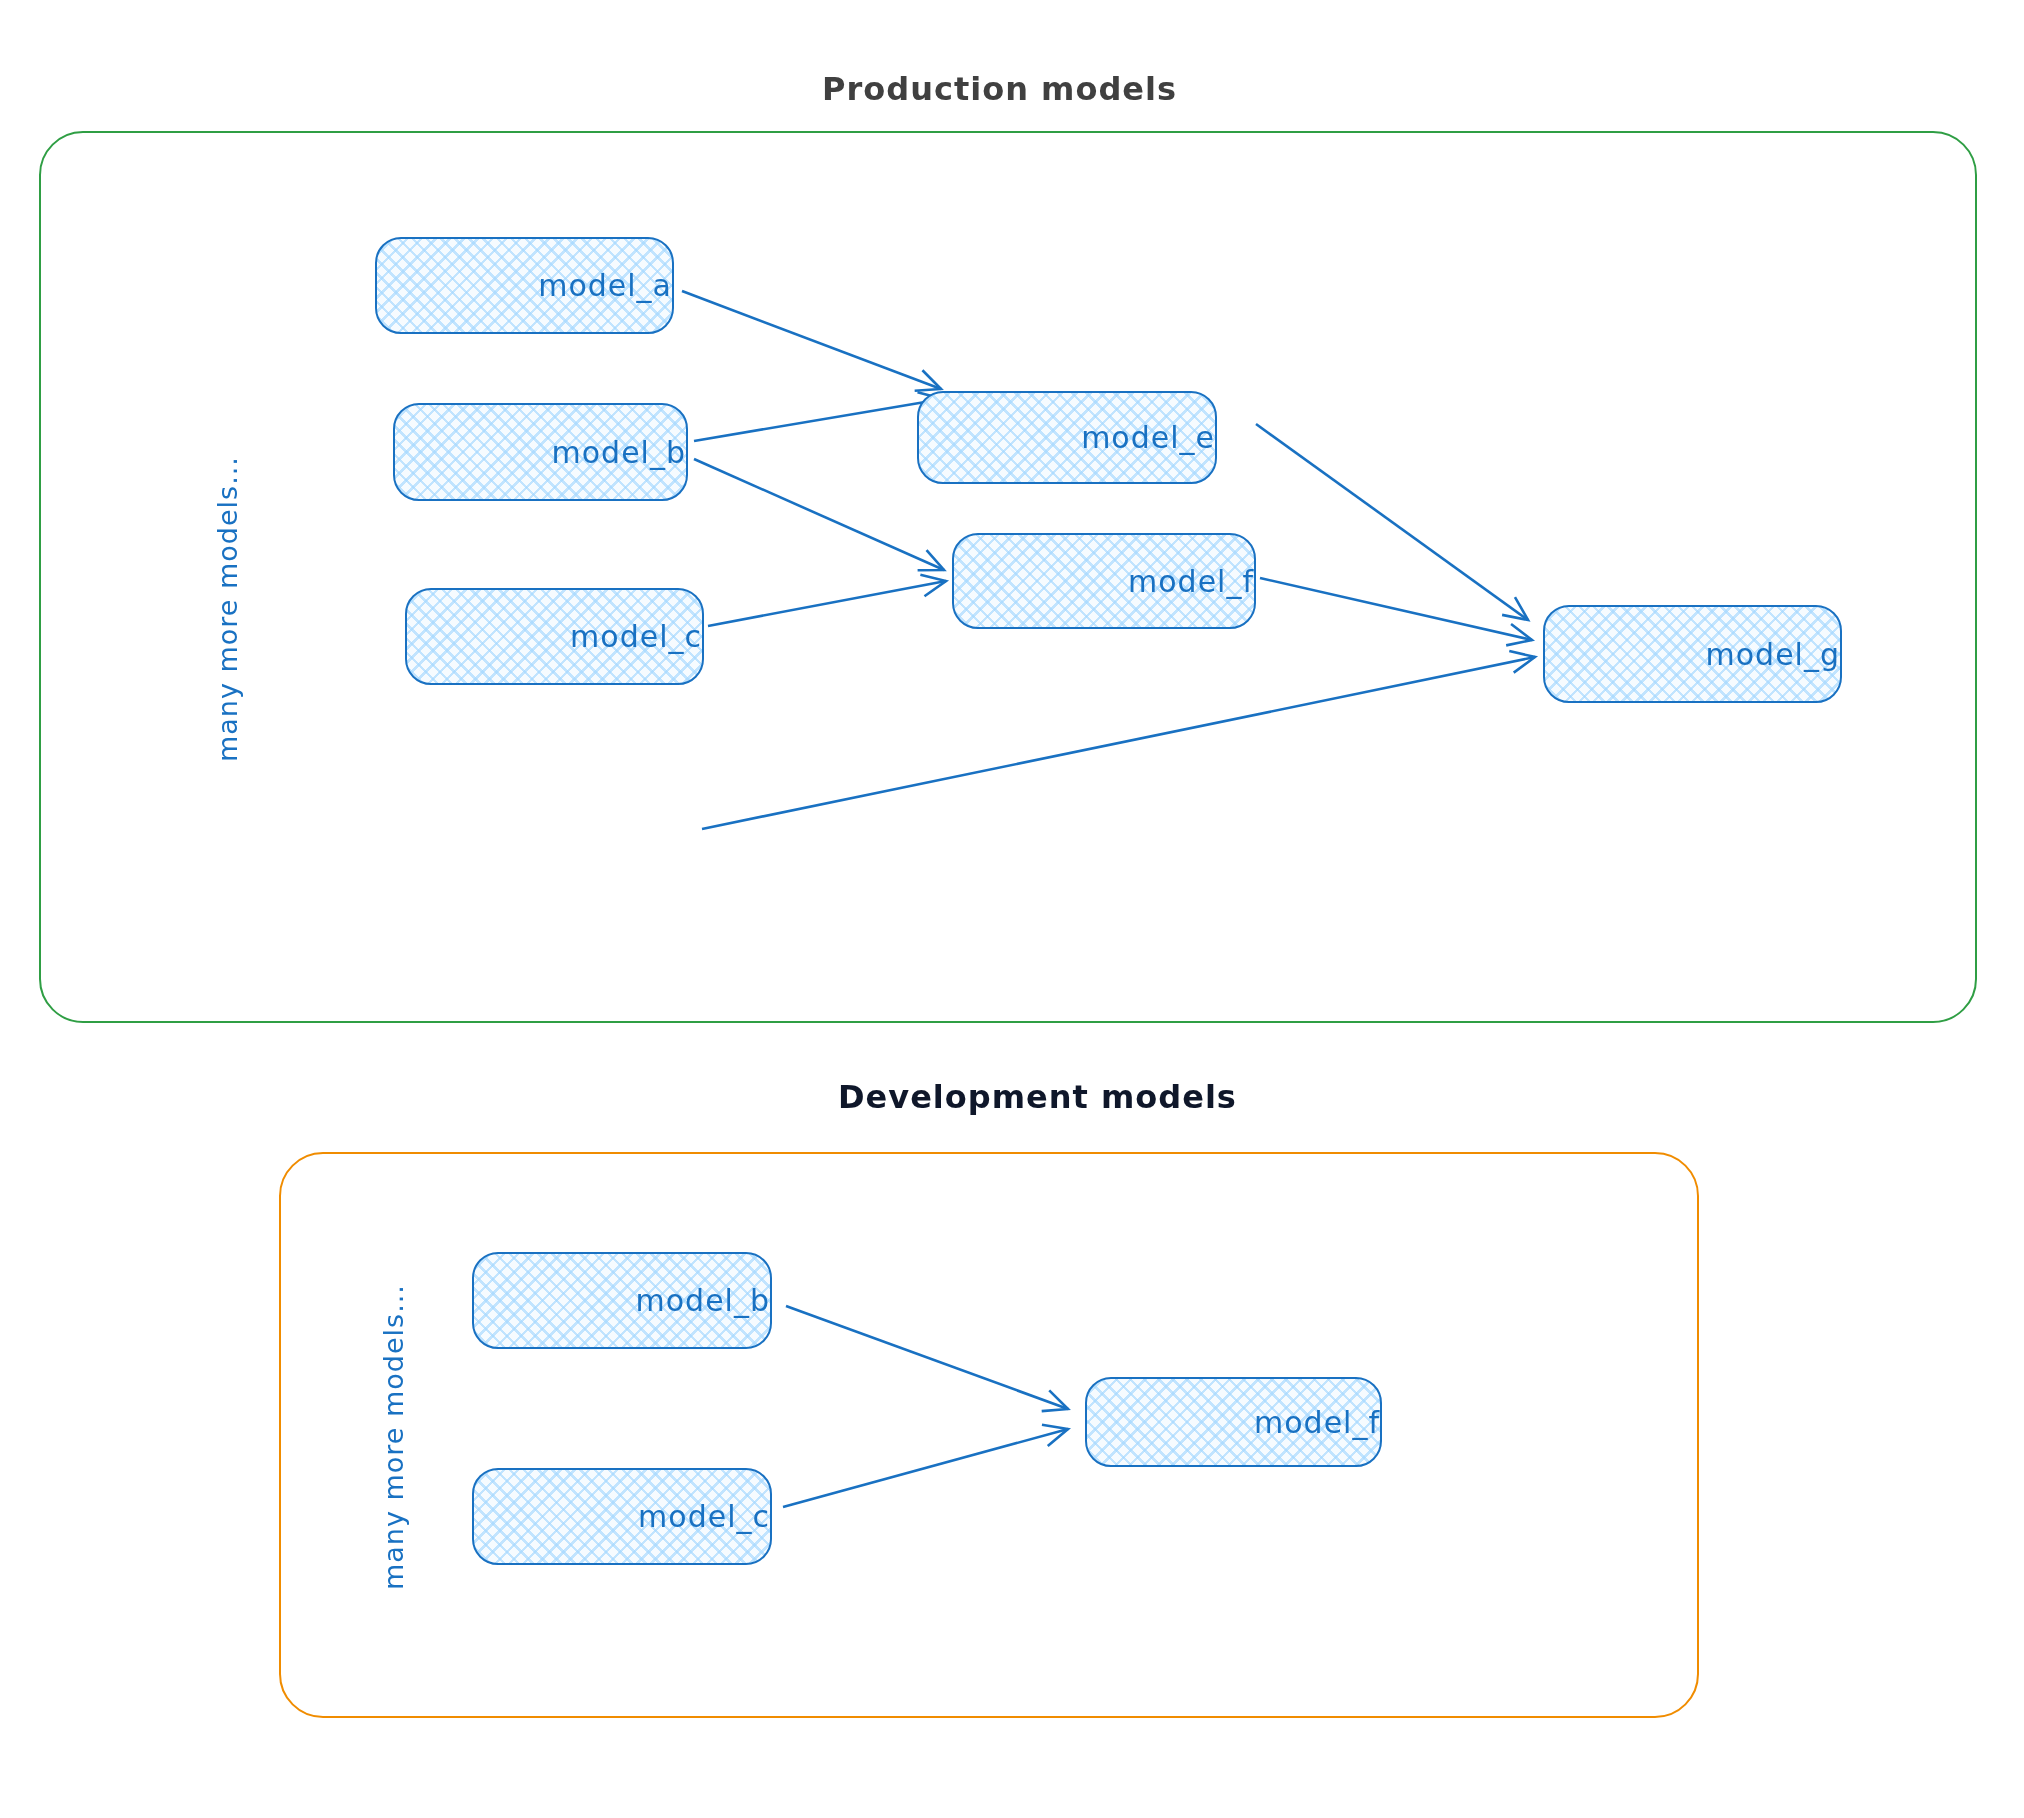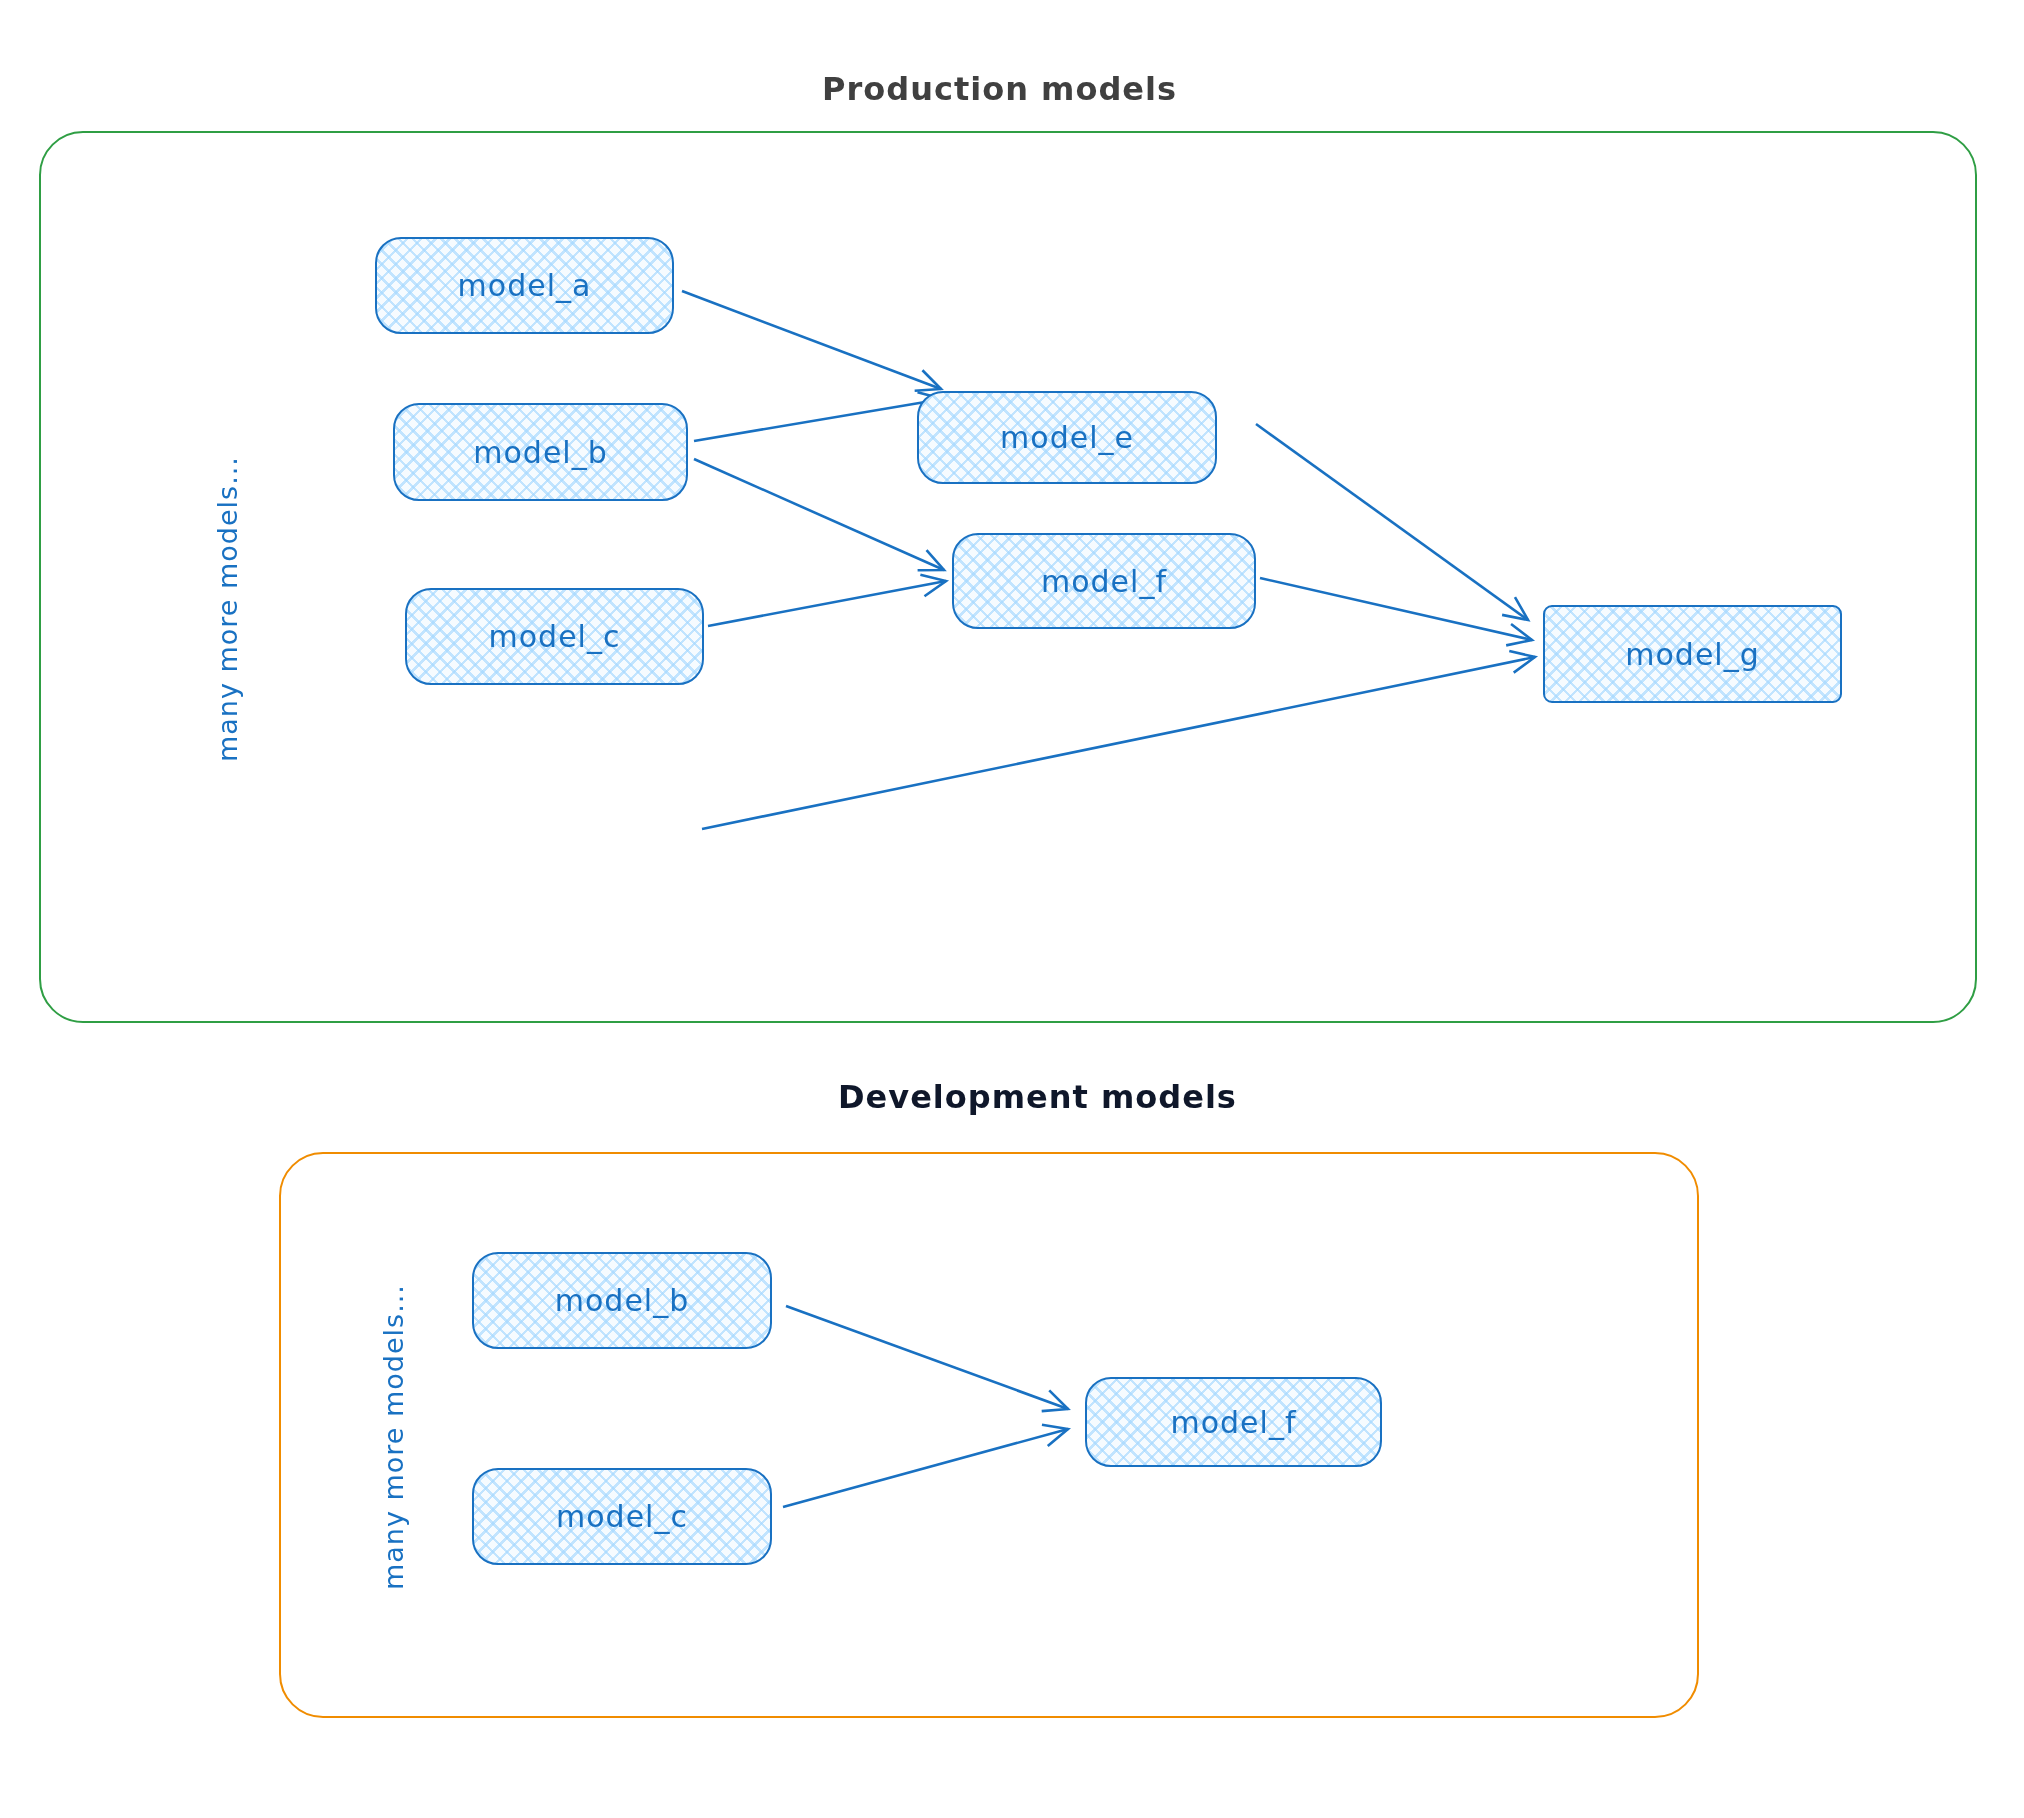--- a/index.html
+++ b/index.html
@@ -42,38 +42,38 @@
   .section-title.development {
     left: 838px; top: 1078px;
     color: #0f172a;
   }
   .node {
     position: absolute;
     border: 2.5px solid #1971c2;
     border-radius: 26px;
     display: flex;
     align-items: center;
-    justify-content: center;
+    justify-content: flex-end;
     color: #1971c2;
     font-size: 30px;
     font-weight: 500;
     letter-spacing: 1px;
     background:
       repeating-linear-gradient(45deg,  rgba(165,216,255,0.65) 0 2.5px, transparent 2.5px 10px),
       repeating-linear-gradient(135deg, rgba(165,216,255,0.65) 0 2.5px, transparent 2.5px 10px),
       #f6fbff;
   }
   
   .n-a { left: 375px;  top: 237px;  width: 295px; height: 93px; }
   .n-b { left: 393px;  top: 403px;  width: 291px; height: 94px; }
   .n-c { left: 405px;  top: 588px;  width: 295px; height: 93px; }
   .n-d { left: 400px;  top: 777px;  width: 291px; height: 93px; }
   .n-e { left: 917px;  top: 352px;  width: 296px; height: 89px; margin-top: 39px; }
   .n-f { left: 952px;  top: 533px;  width: 300px; height: 92px; }
-  .n-g { left: 1543px; top: 605px;  width: 295px; height: 94px; border-radius: 9px; }
+  .n-g { left: 1543px; top: 605px;  width: 295px; height: 94px; }
   
   .n-db { left: 472px;  top: 1252px; width: 296px; height: 93px; }
   .n-dc { left: 472px;  top: 1468px; width: 296px; height: 93px; }
   .n-df { left: 1085px; top: 1377px; width: 293px; height: 86px; }
 
   .side-label {
     position: absolute;
     color: #1971c2;
     font-size: 27px;
     font-weight: 500;

